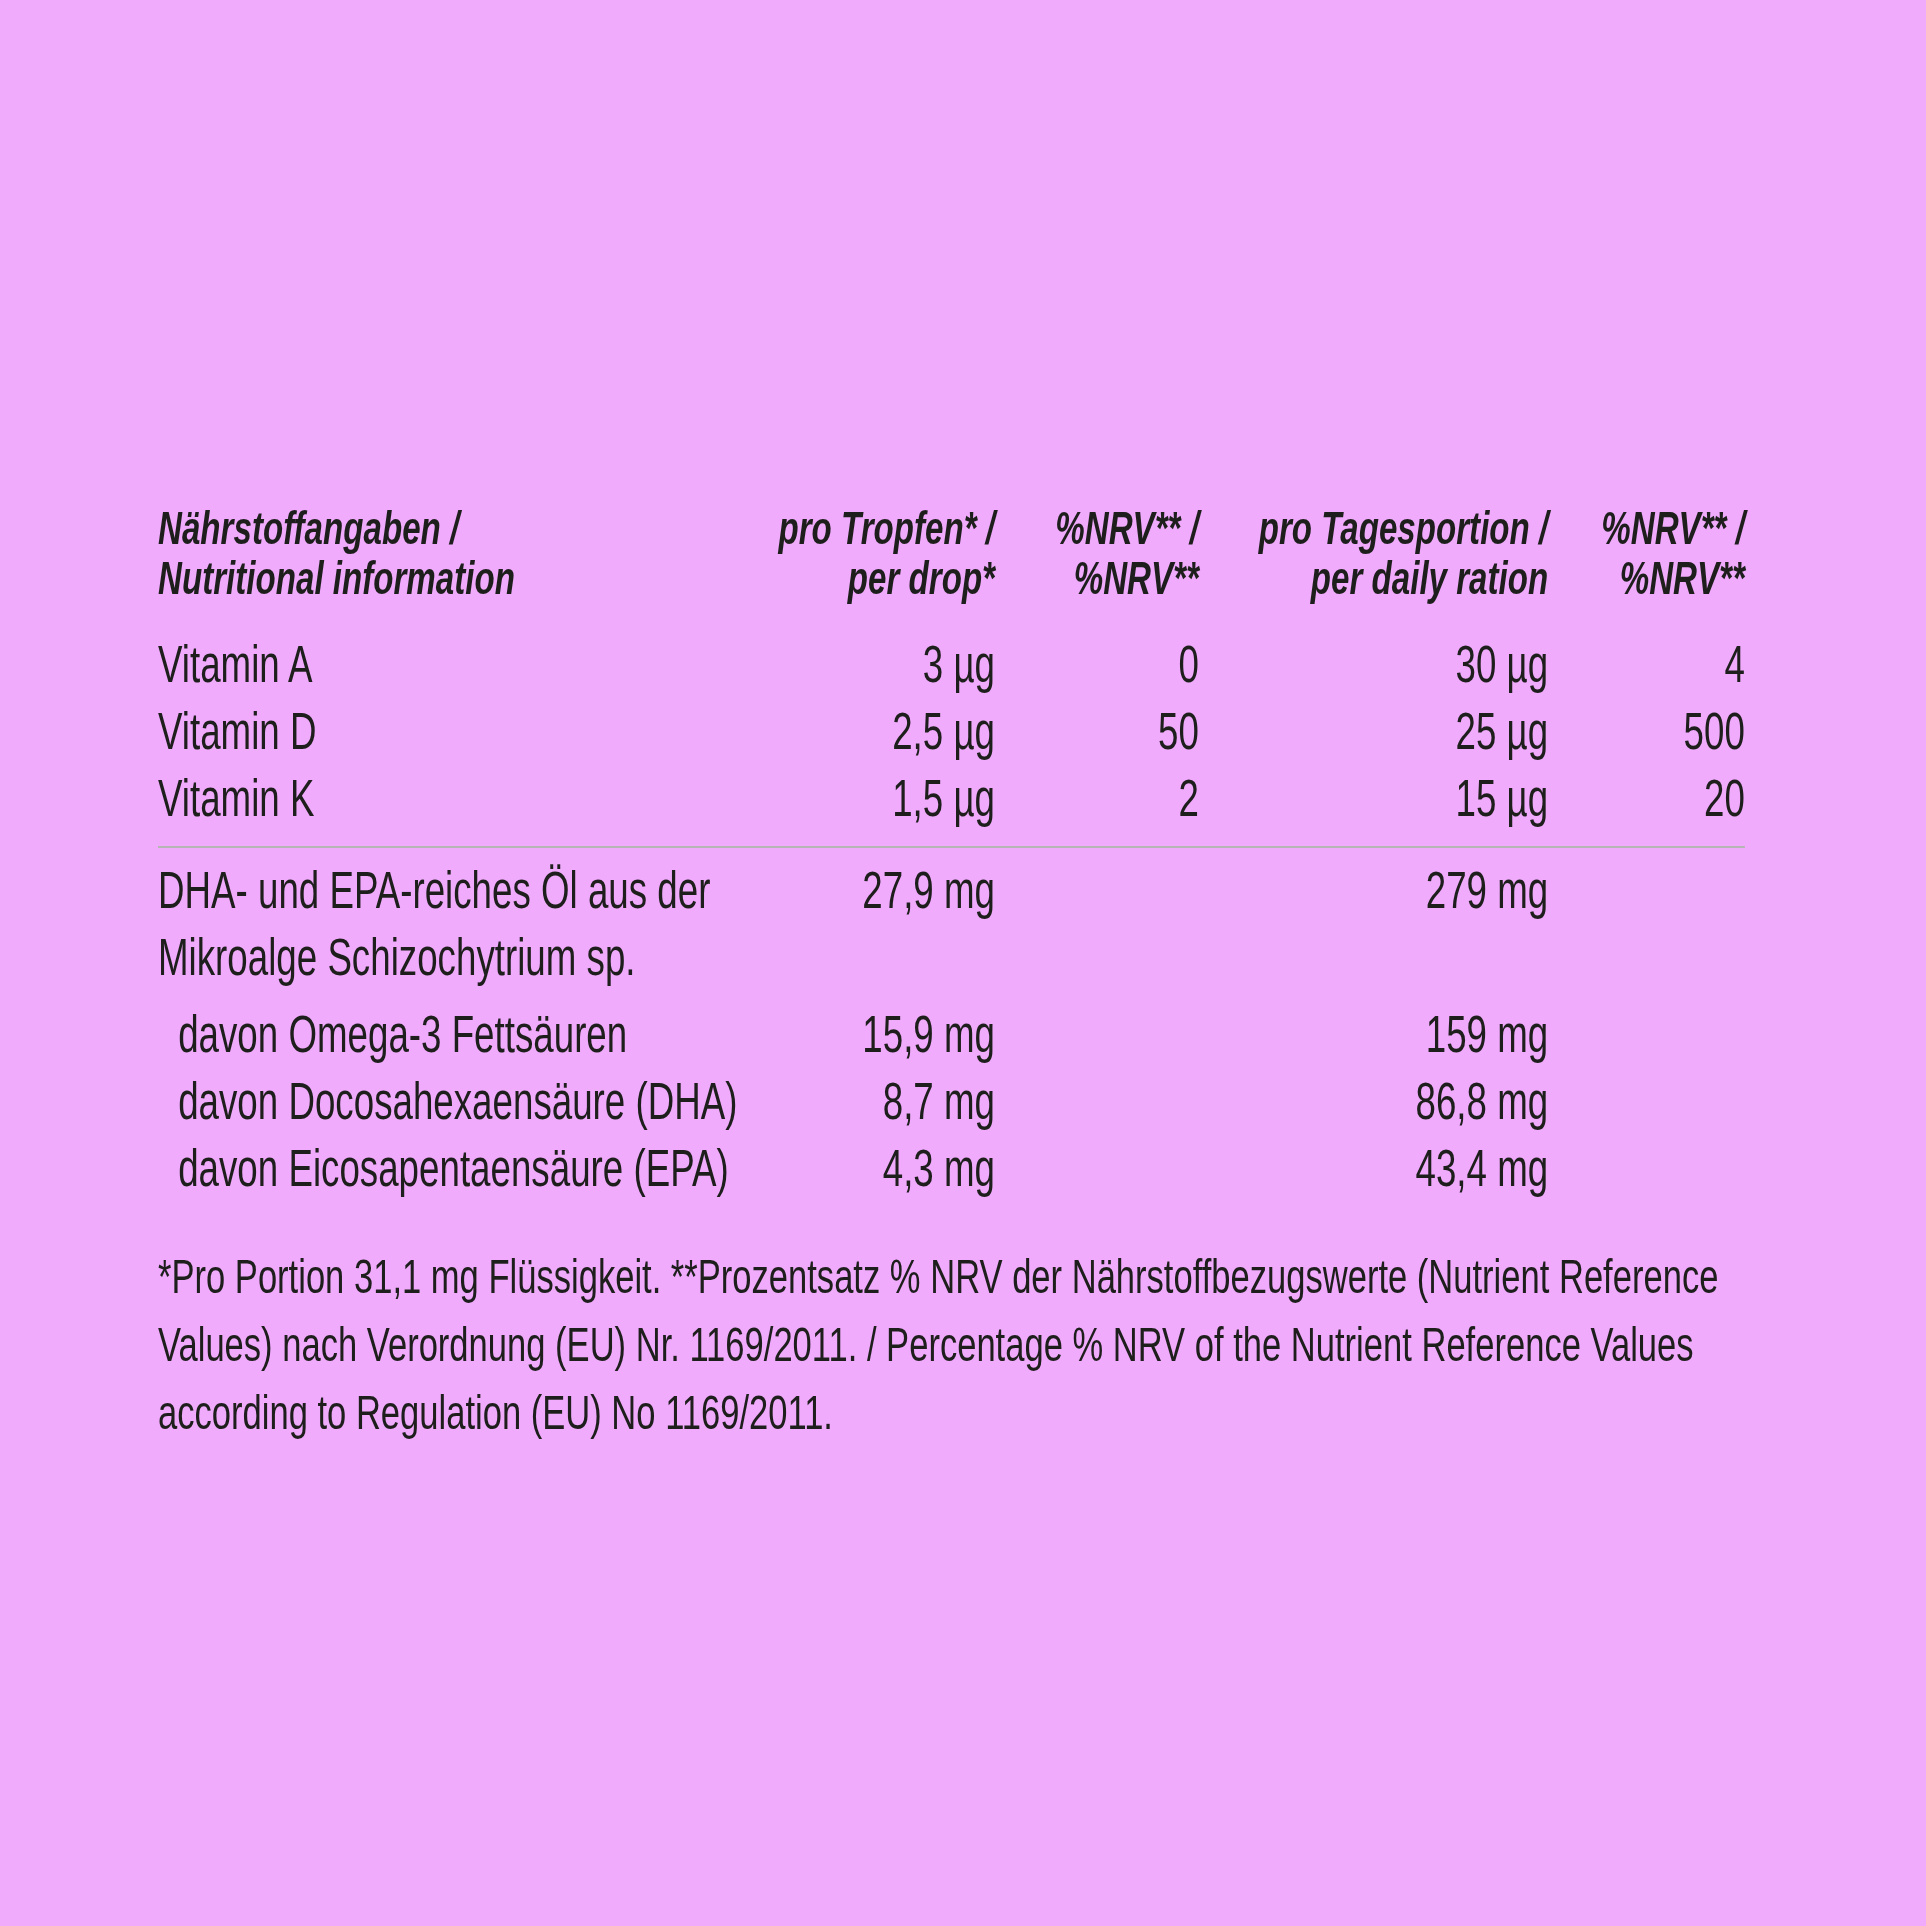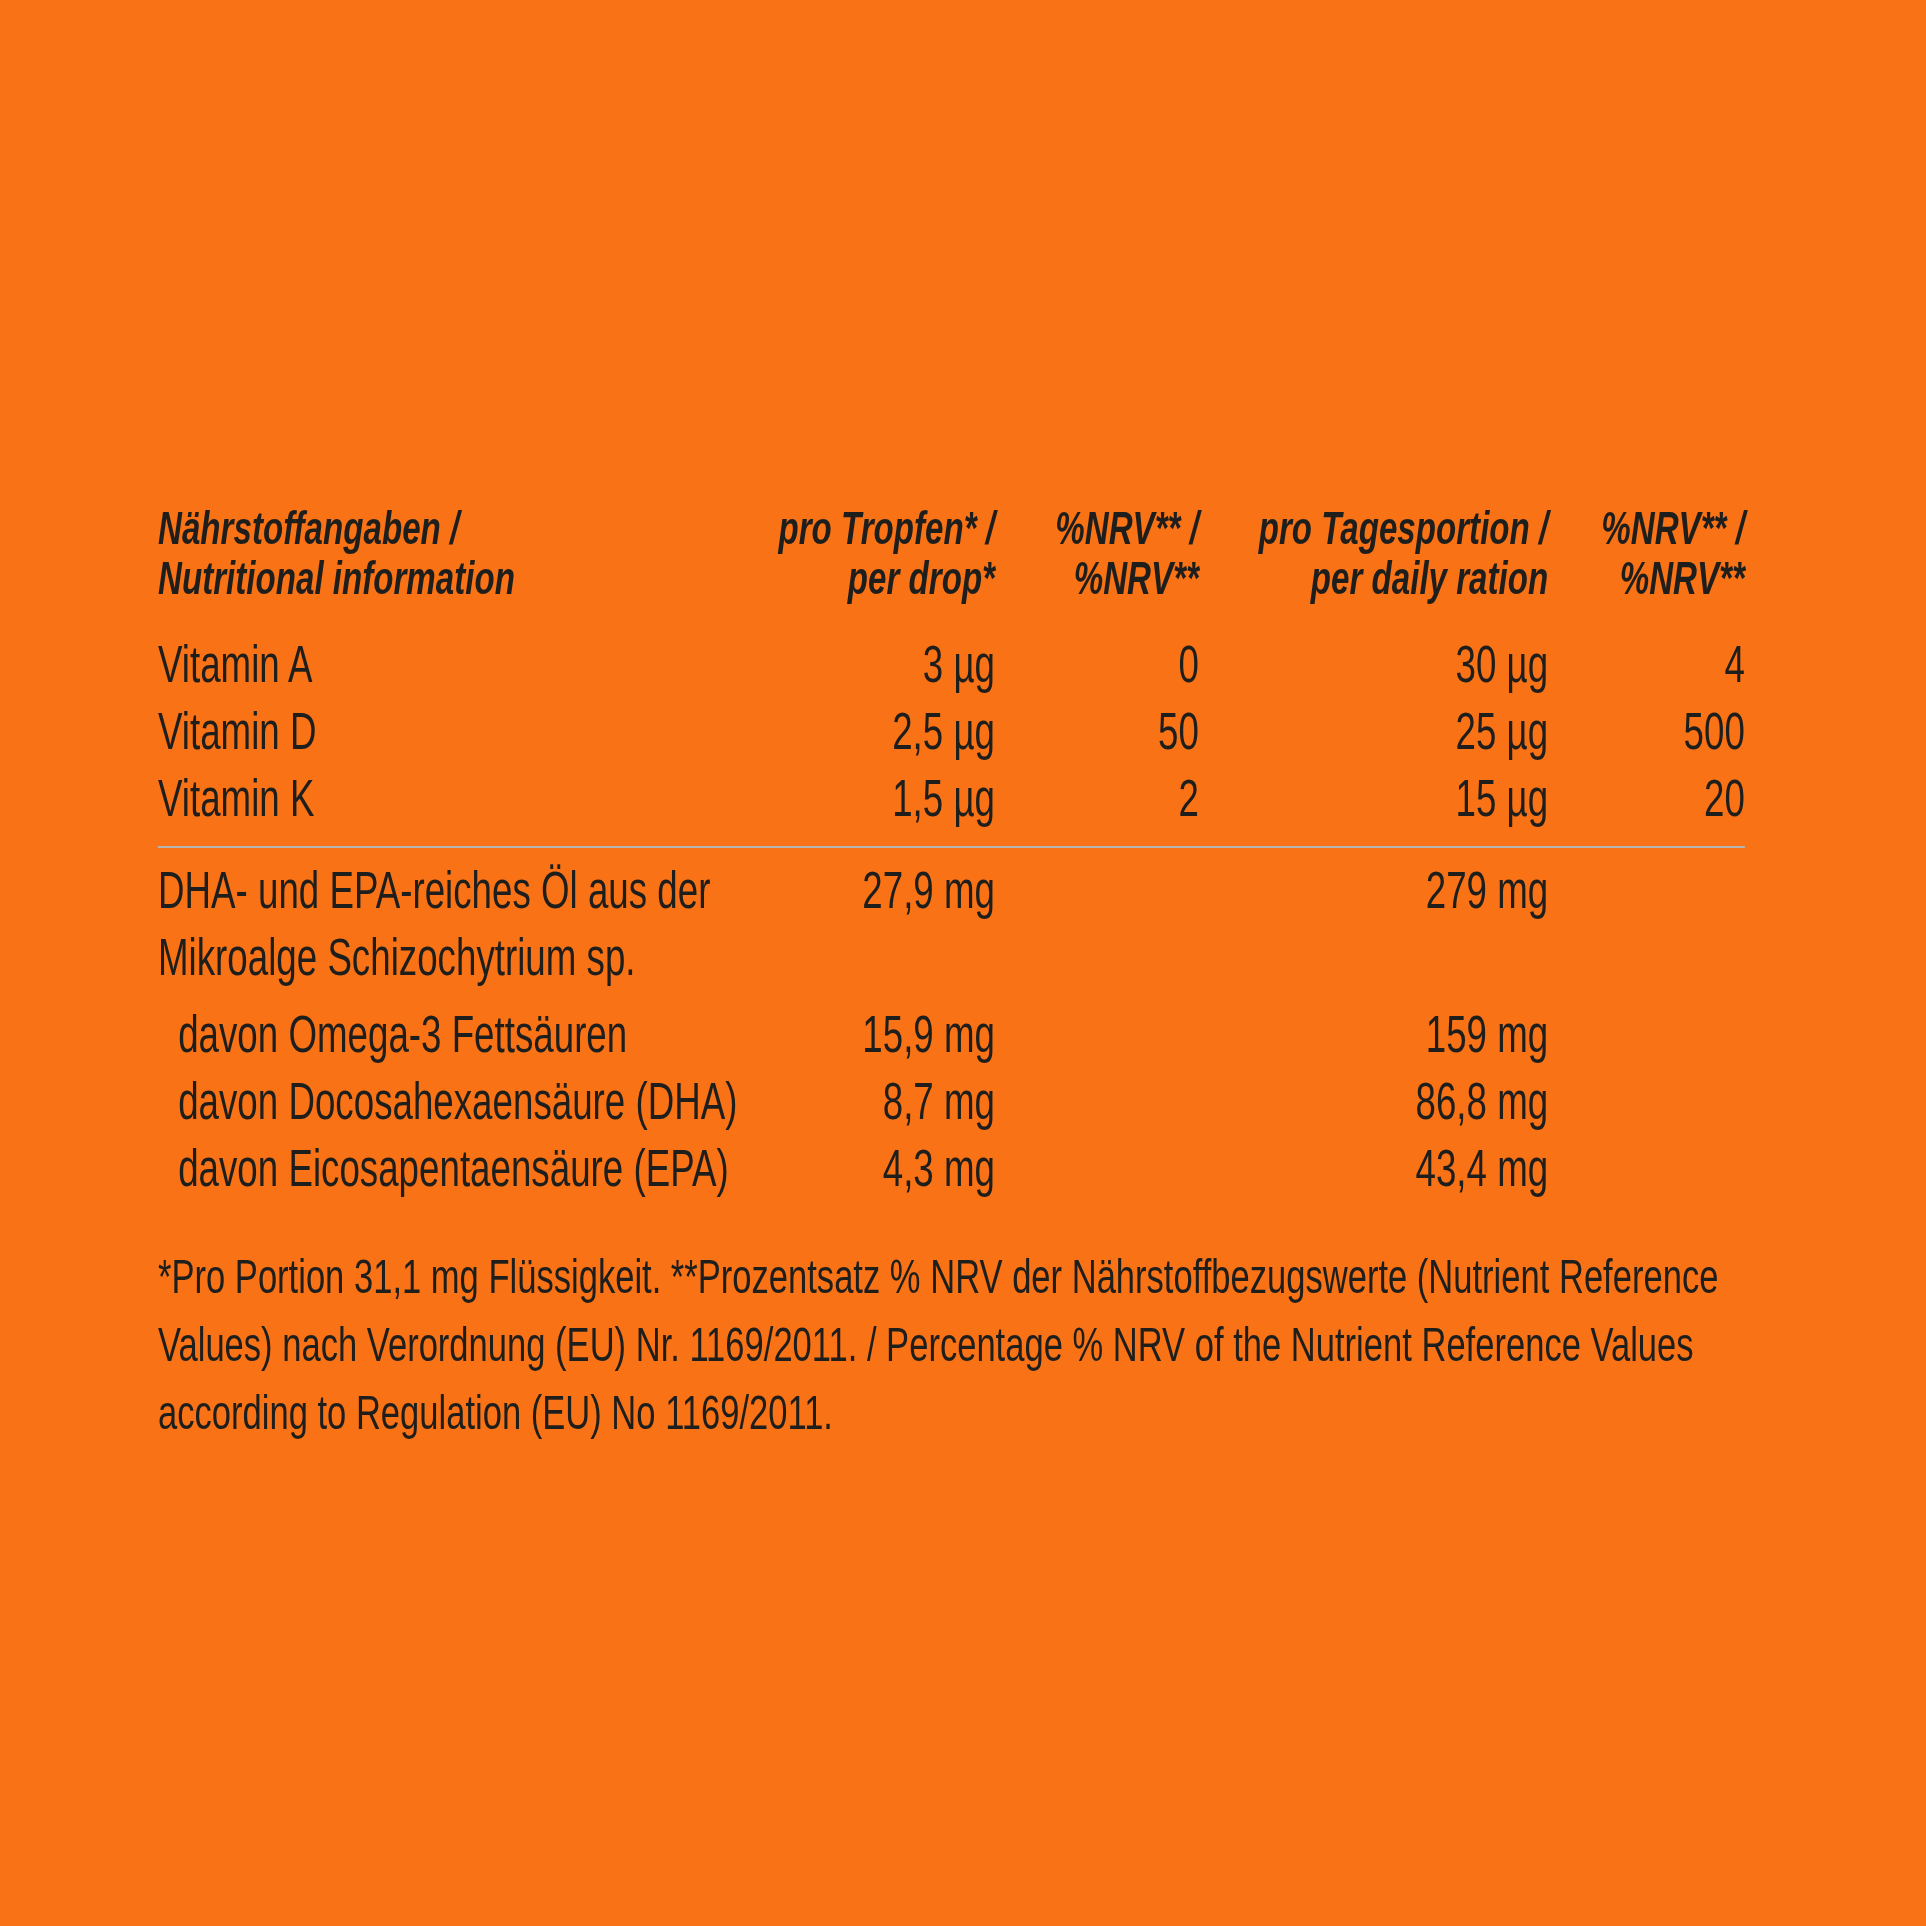--- a/index.html
+++ b/index.html
@@ -5,21 +5,21 @@
   html, body { margin: 0; padding: 0; }
   body {
     width: 1927px; height: 1927px;
     background: #efefed;
     overflow: hidden;
     font-family: "Liberation Sans", sans-serif;
   }
   .canvas {
     position: relative;
     width: 1927px; height: 1927px;
-    background: #f97316;
+    background: #f0abfc;
     overflow: hidden;
   }
   
   .content {
     position: absolute;
     left: 158px; top: 503px;
     width: 2204px;
     transform: scaleX(0.72);
     transform-origin: 0 0;
     color: #1e1e1c;

